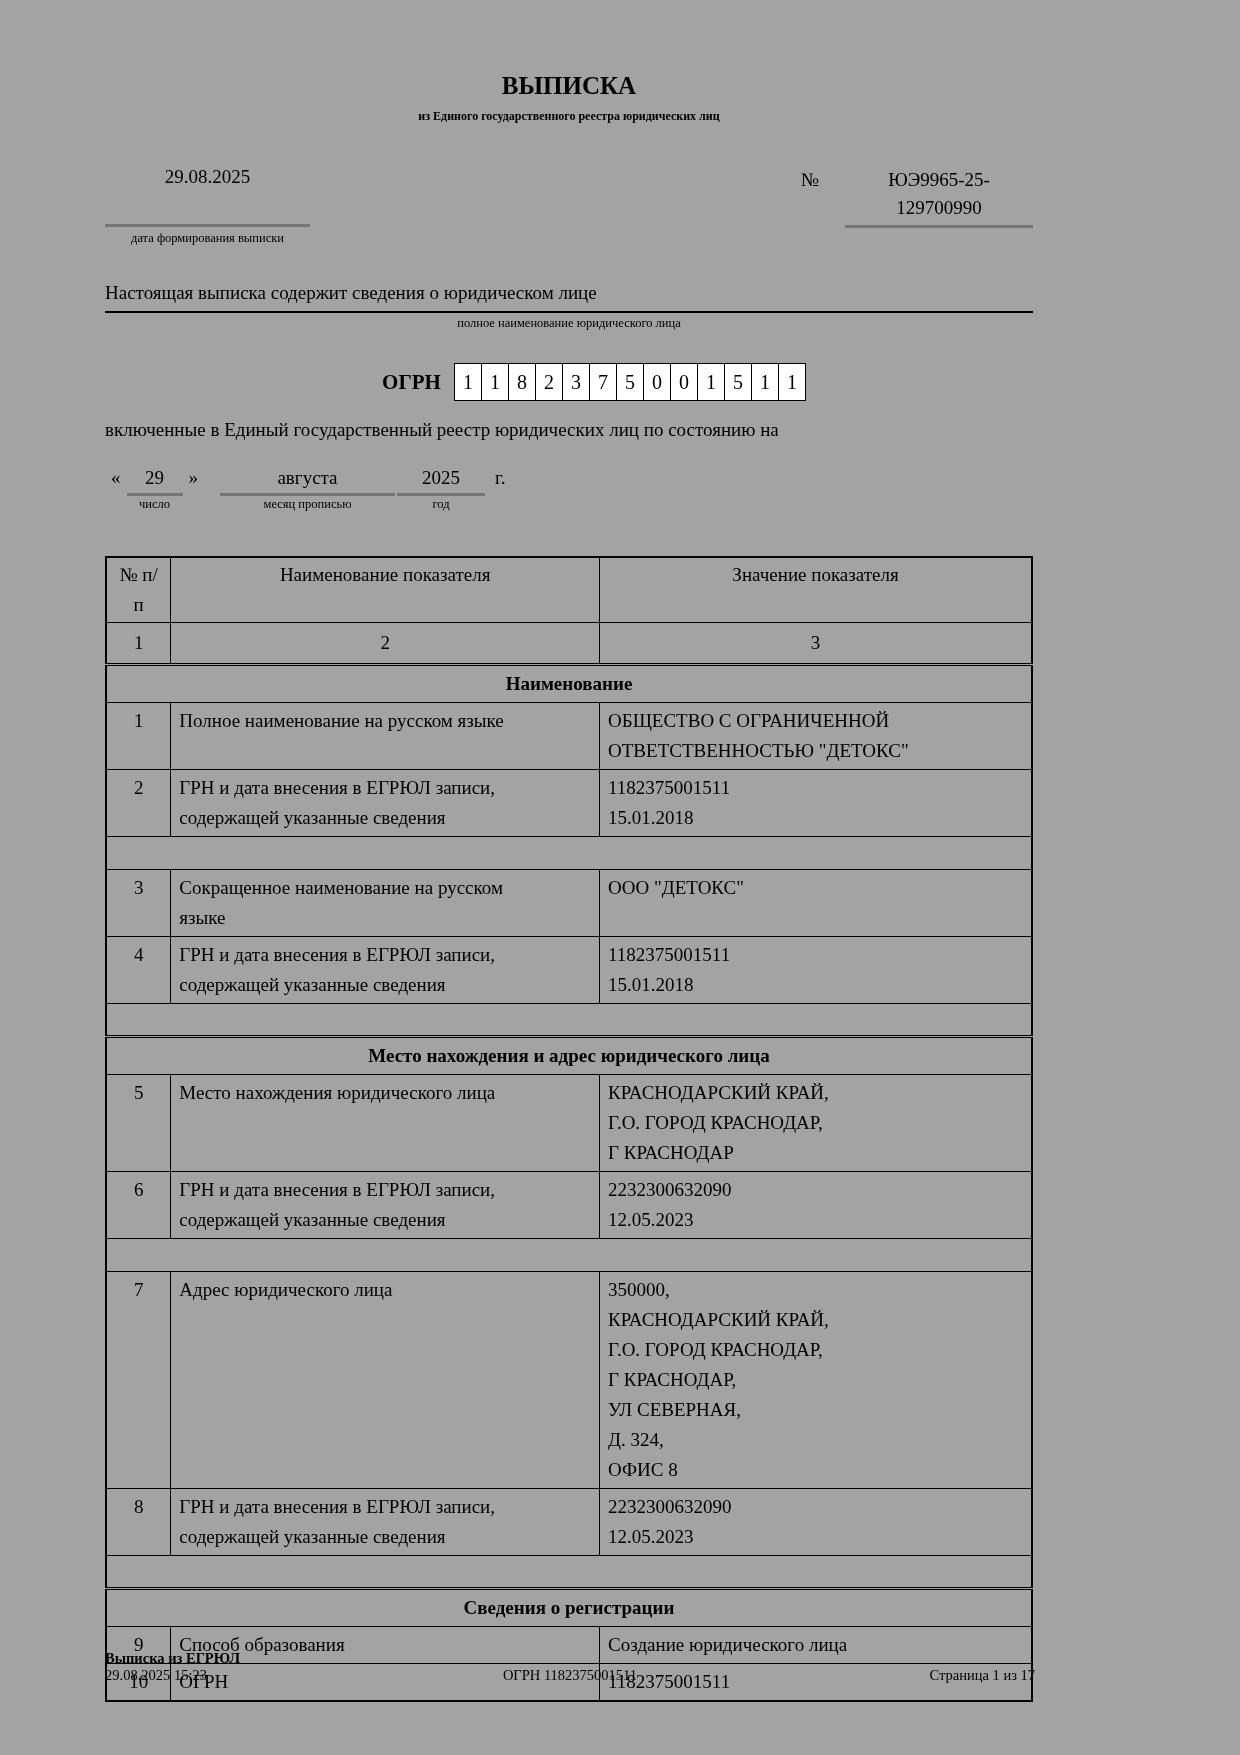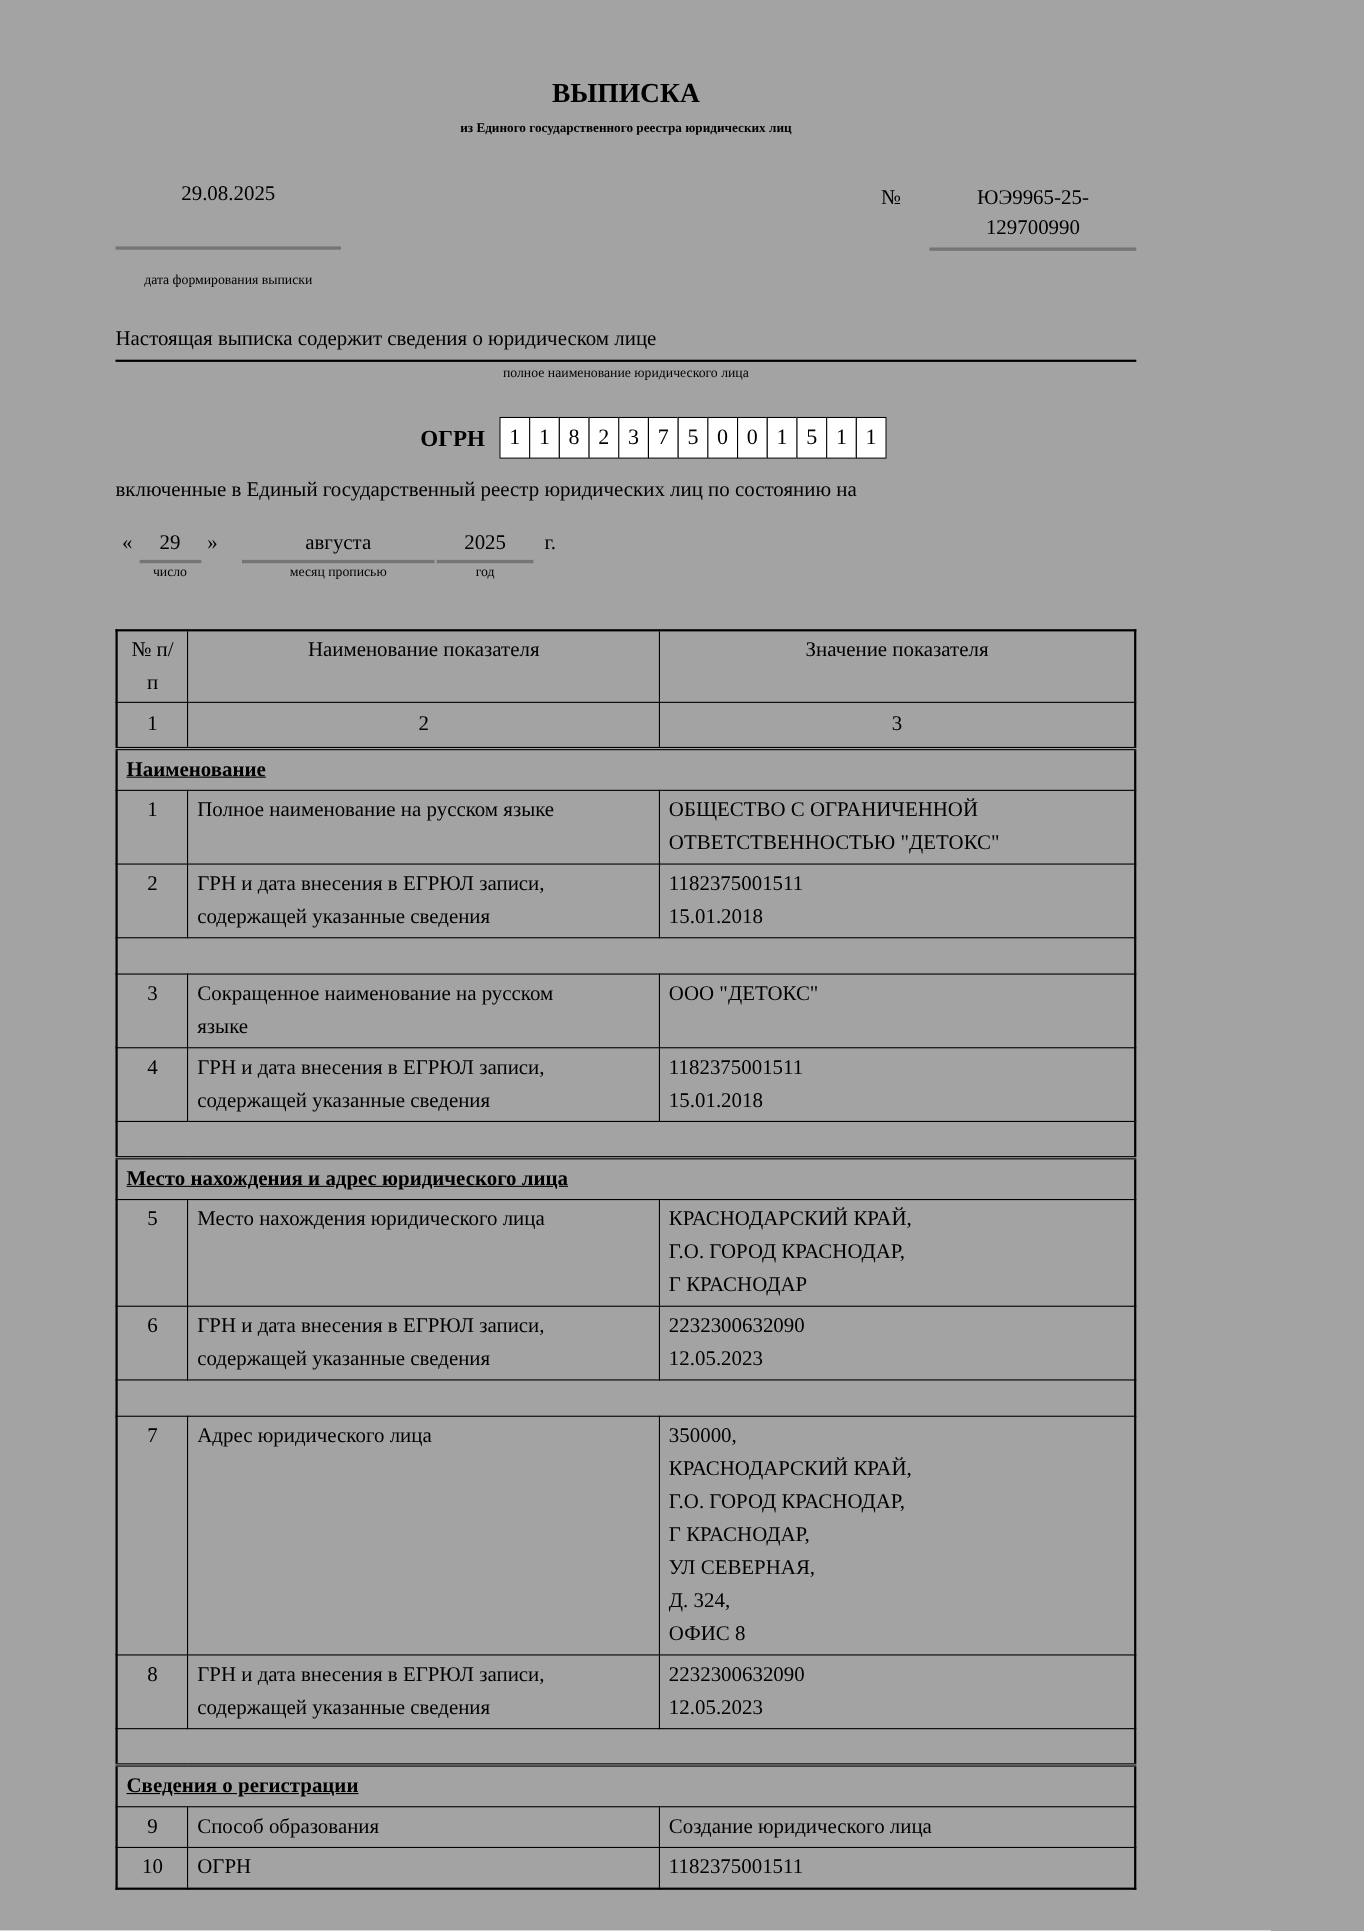--- a/index.html
+++ b/index.html
@@ -8,21 +8,21 @@
   .page { position: relative; width: 1240px; height: 1755px; background: #a3a3a3; overflow: hidden; }
   .content { position: absolute; left: 105px; top: 0; width: 928px; }
 
   .doc-title { margin-top: 72px; text-align: center; font-size: 25px; font-weight: bold; }
   .doc-subtitle { margin-top: 9px; text-align: center; font-size: 12px; font-weight: bold; }
 
   .meta-row { margin-top: 42px; display: flex; justify-content: space-between; align-items: flex-start; }
   .date-block { width: 205px; text-align: center; }
   .date-value { font-size: 19px; padding-bottom: 36px; }
   .rule-gray { border-bottom: 3px solid #757575; width: 100%; }
-  .caption { font-size: 12.5px; margin-top: 20px; }
+  .caption { font-size: 12.5px; margin-top: 4px; }
   .num-block { display: flex; align-items: flex-start; gap: 26px; }
   .num-sign { font-size: 19px; line-height: 28px; }
   .num-value { width: 188px; text-align: center; font-size: 19px; line-height: 28px; }
   .num-value .rule-gray { margin-top: 3px; }
 
   .intro { margin-top: 36px; font-size: 19px; }
   .company-name { margin-top: 17px; text-align: center; font-size: 19.5px; }
   .company-rule { margin-top: 7px; border-bottom: 2px solid #000; width: 100%; }
   .caption-center { text-align: center; font-size: 12.5px; margin-top: 3px; }
 
@@ -40,21 +40,21 @@
   .fd-label { position: absolute; top: 100%; left: 0; right: 0; text-align: center; font-size: 12.5px; margin-top: 4px; }
   .fd-day { width: 56px; }
   .fd-month { width: 175px; margin-left: 16px; }
   .fd-year { width: 88px; margin-left: 2px; }
   .fd-suffix { margin-left: 10px; }
 
   table.main { margin-top: 60px; width: 100%; border-collapse: collapse; border: 2px solid #000; font-size: 19px; }
   table.main th, table.main td { border: 1px solid #000; padding: 3px 8px; line-height: 30px; vertical-align: top; font-weight: normal; text-align: left; }
   table.main thead th { text-align: center; padding: 2px 8px; }
   tr.numbering-row td { text-align: center; border-bottom: 3px double #000; padding: 5px 8px; }
-  tr.section-row td { border-top: 3px double #000; font-weight: bold; text-align: left; text-decoration: underline; }
+  tr.section-row td { border-top: 3px double #000; font-weight: bold; text-align: center; }
   tr.spacer-row td { height: 33px; padding: 0; line-height: 0; }
   td.num-cell { text-align: center !important; }
 
   .footer { position: absolute; left: 105px; top: 1650px; width: 930px; font-size: 14.5px; display: flex; justify-content: space-between; align-items: flex-end; }
   .footer-center { position: absolute; left: 0; right: 0; bottom: 0; text-align: center; }
   .footer-left .bold { font-weight: bold; }
   .footer-left, .footer-right { position: relative; z-index: 1; background: transparent; }
 </style>
 </head>
 <body>
@@ -212,13 +212,21 @@
           </tr>
           <tr class="data-row">
             <td class="num-cell">10</td>
             <td class="name-cell">ОГРН</td>
             <td class="value-cell">1182375001511</td>
           </tr>
         </tbody>
     </table>
   </div>
 
+  <div class="footer">
+    <div class="footer-left">
+      <div class="bold">Выписка из ЕГРЮЛ</div>
+      <div>29.08.2025 15:23</div>
+    </div>
+    <div class="footer-center">ОГРН 1182375001511</div>
+    <div class="footer-right">Страница 1 из 17</div>
+  </div>
 </div>
 
 </body></html>

